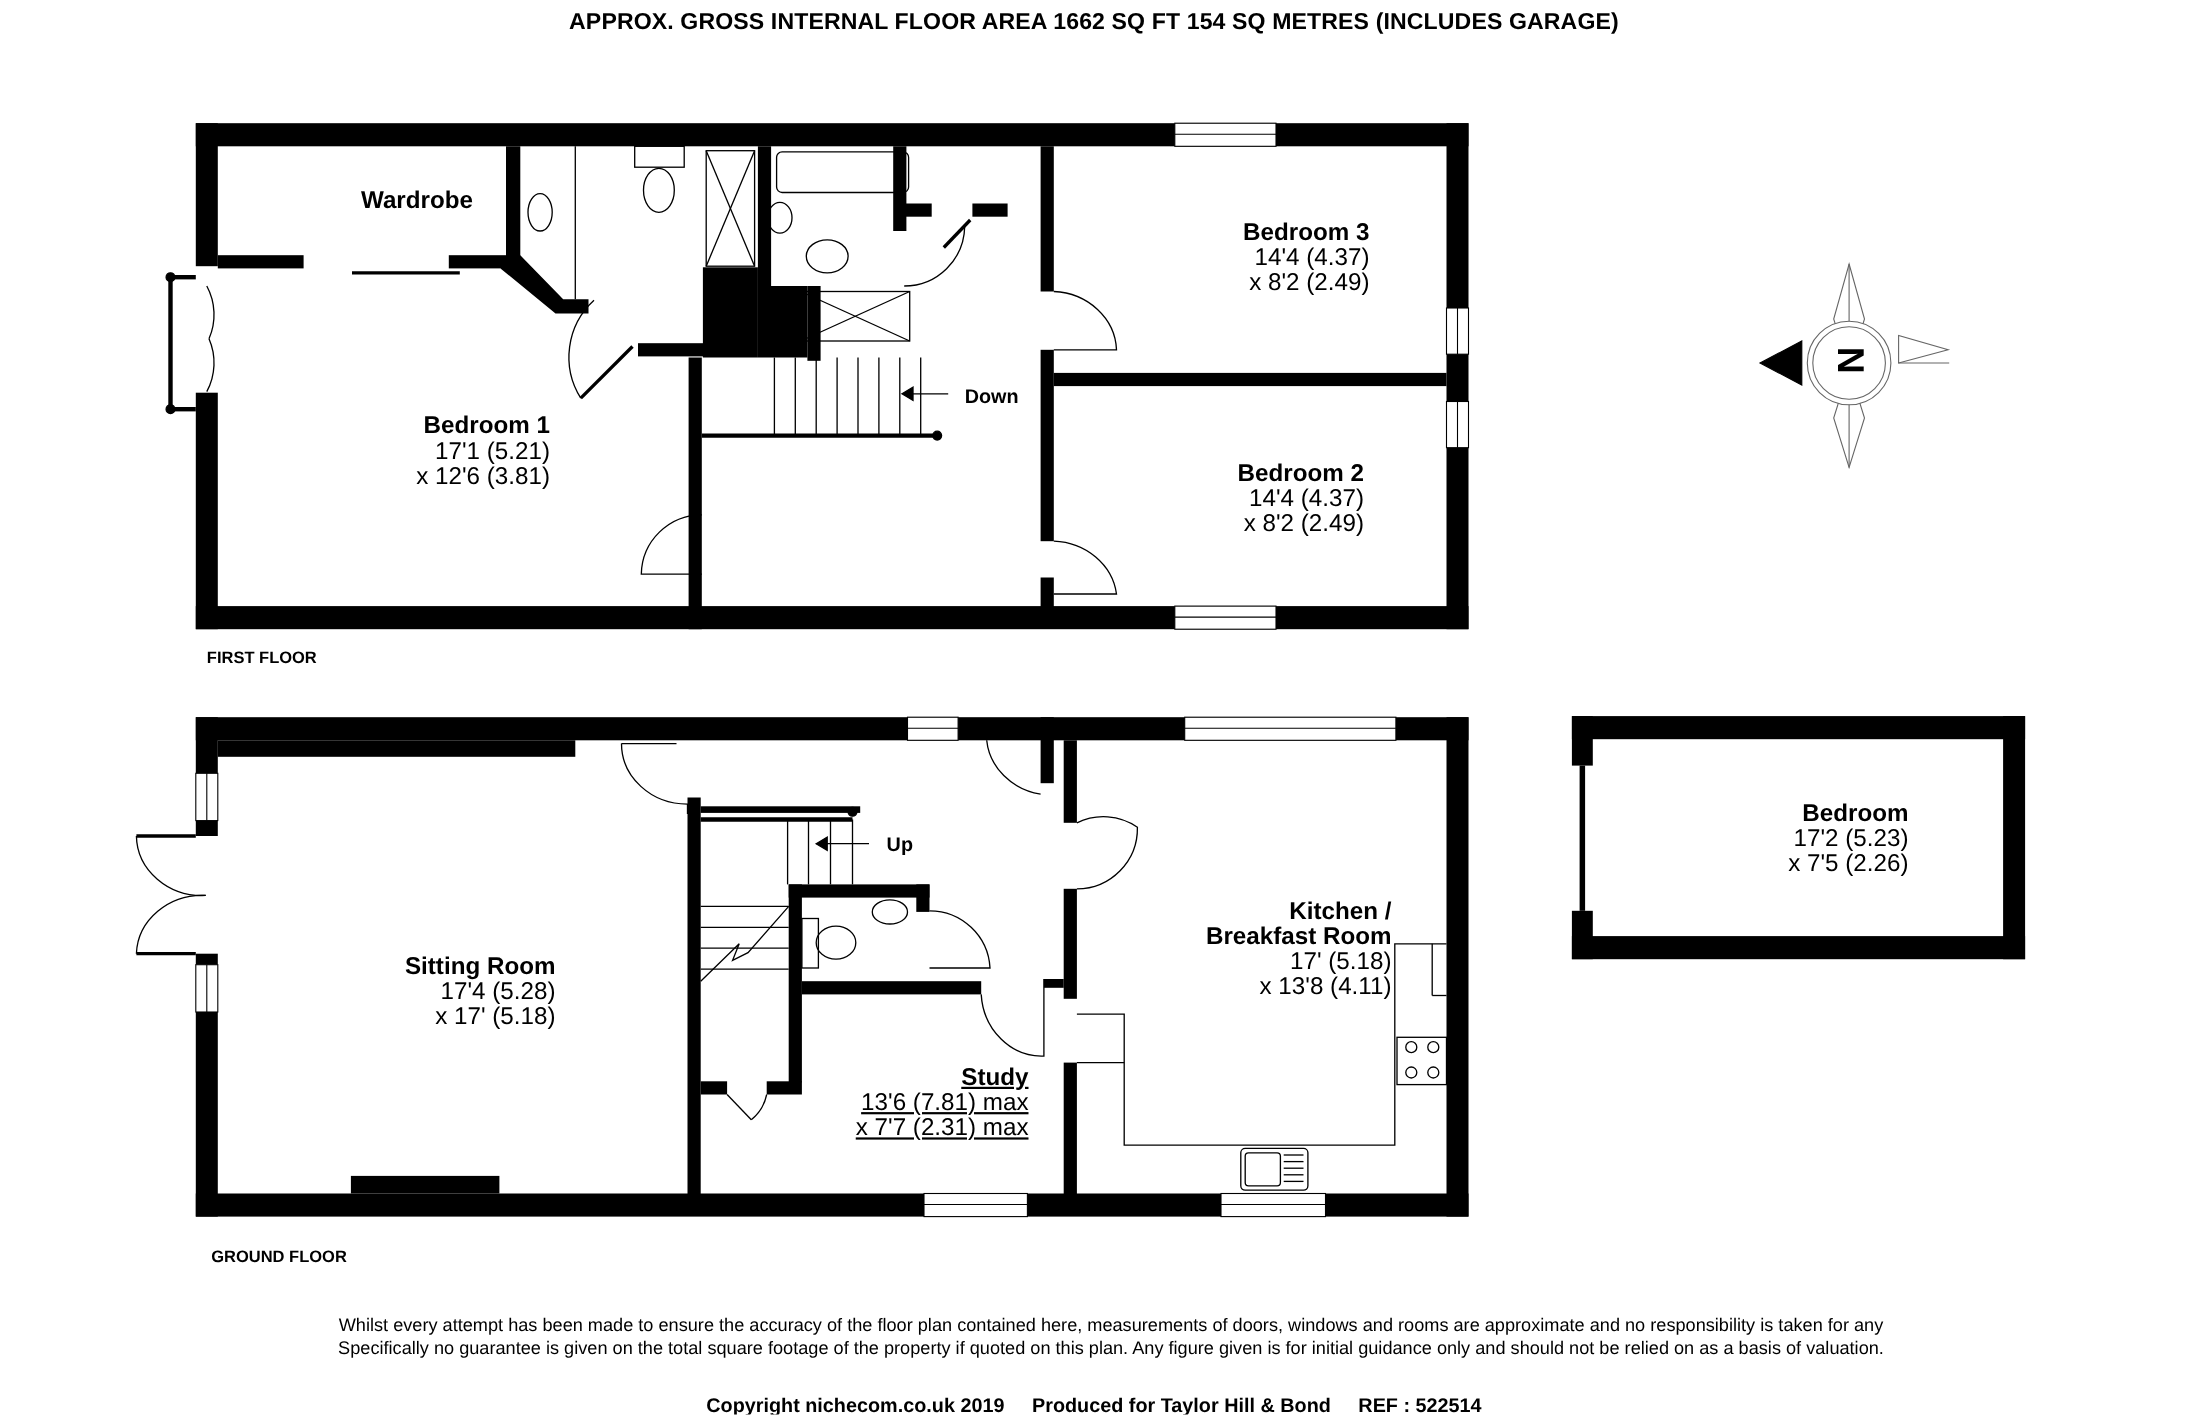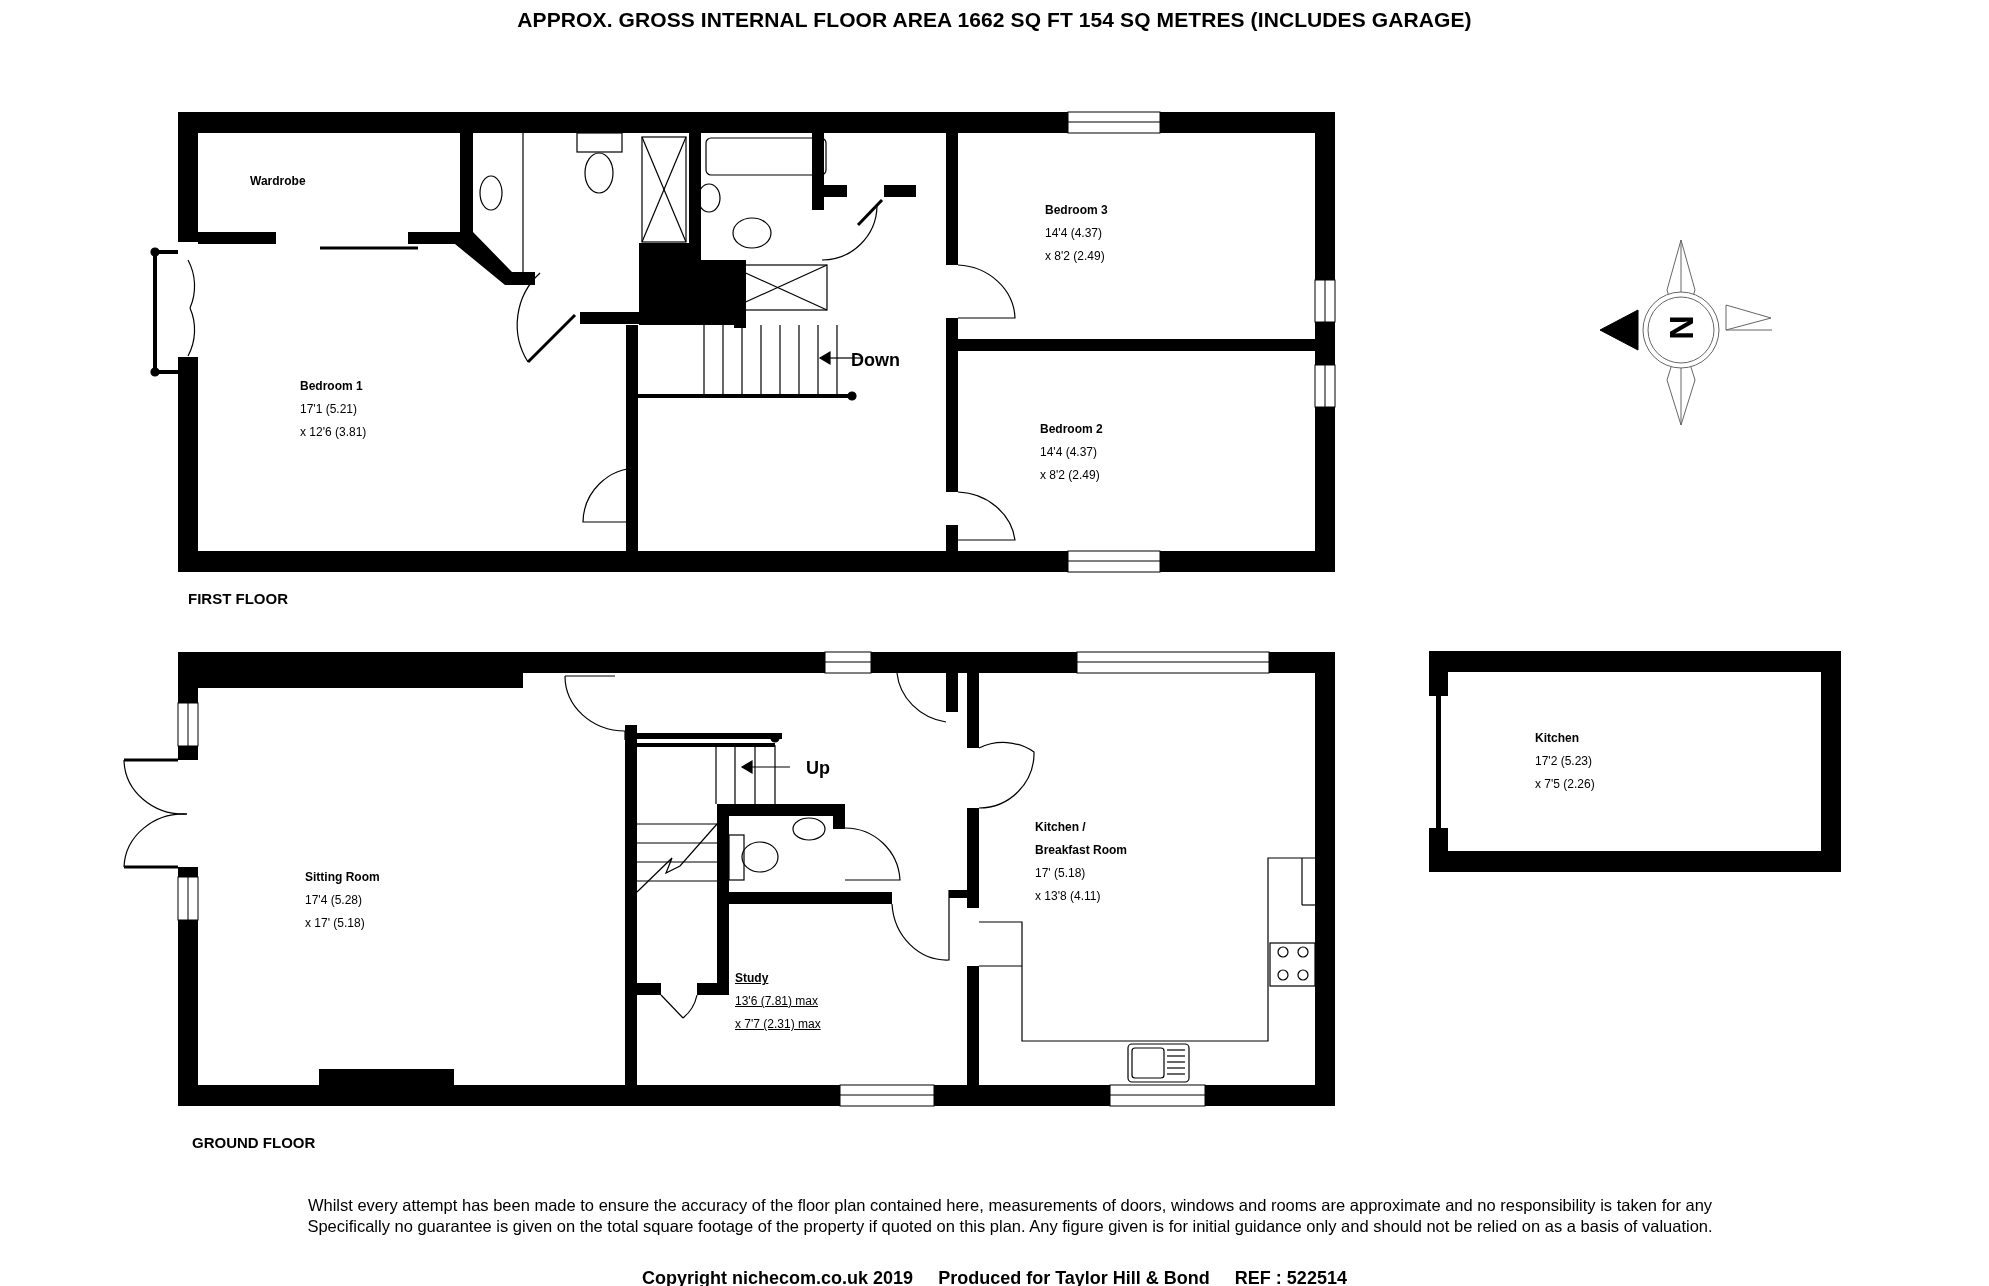--- a/index.html
+++ b/index.html
@@ -2,21 +2,21 @@
 <html><head>
 <meta charset="utf-8">
 <style>
   html, body { margin:0; padding:0; background:#ffffff; }
   body { width:1989px; height:1286px; position:relative; overflow:hidden;
          font-family:"Liberation Sans", "DejaVu Sans", sans-serif; color:#000; }
   .abs { position:absolute; }
   #plan-svg { position:absolute; left:0; top:0; width:1989px; height:1286px; }
   .title { left:0; top:8px; width:1989px; text-align:center; font-weight:bold; font-size:21px; letter-spacing:0.1px; }
   .floor-label { font-weight:bold; font-size:15px; }
-  .room-label { position:absolute; text-align:left; line-height:23px; font-size:12px; }
+  .room-label { position:absolute; text-align:right; line-height:23px; font-size:22px; }
   .room-label .rname { font-weight:bold; display:block; }
   .room-label .rdim { display:block; }
   .disclaimer { left:230px; top:1195px; width:1560px; text-align:center; font-size:16.5px; line-height:21px; }
   .copyright { left:0; top:1268px; width:1989px; text-align:center; font-weight:bold; font-size:18px; }
   .copyright span { margin:0 10px; }
   .stair-label { font-weight:bold; font-size:18px; }
 </style>
 </head>
 <body>
 
@@ -233,21 +233,21 @@
     <circle cx="1681" cy="330" r="38" fill="#fff"></circle>
     <circle cx="1681" cy="330" r="33"></circle>
   </g>
 </svg>
 
 <div class="abs" style="left:1662px; top:308px; width:38px; text-align:center; font-weight:bold; font-size:34px; transform:rotate(90deg);">N</div>
 
 <div class="abs floor-label" style="left:188px; top:590px;">FIRST FLOOR</div>
 <div class="abs floor-label" style="left:192px; top:1134px;">GROUND FLOOR</div>
 
-<div class="abs stair-label" style="left:851px; top:350px;">Down</div>
+<div class="abs stair-label" style="left:877px; top:350px;">Down</div>
 <div class="abs stair-label" style="left:806px; top:758px;">Up</div>
 
 <div class="room-label" style="left:250px; top:170px; width:180px;">
   <span class="rname">Wardrobe</span>
 </div>
 <div class="room-label" style="left:300px; top:375px; width:200px;">
   <span class="rname">Bedroom 1</span>
   <span class="rdim">17'1 (5.21)</span>
   <span class="rdim">x 12'6 (3.81)</span>
 </div>
@@ -273,21 +273,21 @@
   <span class="rdim">17' (5.18)</span>
   <span class="rdim">x 13'8 (4.11)</span>
 </div>
 <div class="room-label" style="left:735px; top:967px; width:200px;text-decoration:underline;">
   <span class="rname">Study</span>
   <span class="rdim">13'6 (7.81) max</span>
   <span class="rdim">x 7'7 (2.31) max</span>
 </div>
 
 <div class="room-label" style="left:1535px; top:727px; width:200px;">
-  <span class="rname">Kitchen</span>
+  <span class="rname">Bedroom</span>
   <span class="rdim">17'2 (5.23)</span>
   <span class="rdim">x 7'5 (2.26)</span>
 </div>
 
 <div class="abs disclaimer">
   <div>Whilst every attempt has been made to ensure the accuracy of the floor plan contained here, measurements of doors, windows and rooms are approximate and no responsibility is taken for any</div>
   <div>Specifically no guarantee is given on the total square footage of the property if quoted on this plan. Any figure given is for initial guidance only and should not be relied on as a basis of valuation.</div>
 </div>
 <div class="abs copyright">
   <span>Copyright nichecom.co.uk 2019</span>

